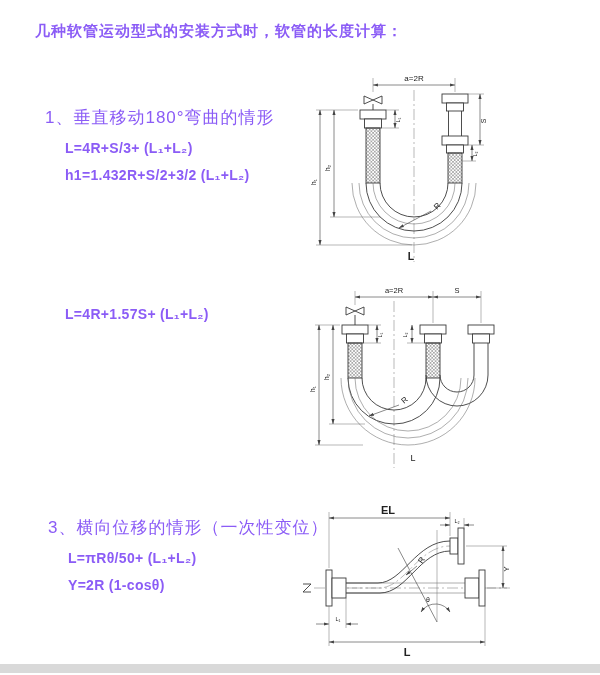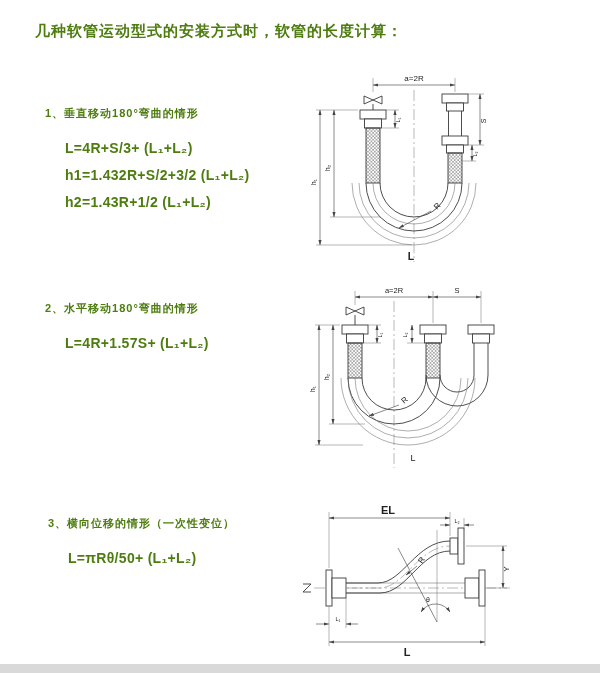--- a/index.html
+++ b/index.html
@@ -1,24 +1,24 @@
 <!DOCTYPE html>
 <html><head>
 <meta charset="utf-8">
 <style>
   html,body{margin:0;padding:0;background:#ffffff;}
   #page{
     position:relative;width:600px;height:675px;background:#ffffff;
-    font-family:"Liberation Sans","DejaVu Sans",sans-serif;color:#4d7c0f;overflow:hidden;
+    font-family:"Liberation Sans","DejaVu Sans",sans-serif;color:#8b5cf6;overflow:hidden;
   }
   .title{
     position:absolute;left:35px;top:22px;font-size:15px;font-weight:700;letter-spacing:1px;
   }
   .section{position:absolute;left:45px;}
-  .section .heading{font-size:11px;font-weight:700;letter-spacing:1px;height:29px;}
+  .section .heading{font-size:17px;font-weight:400;letter-spacing:1px;height:29px;}
   .section .formula{font-size:14px;font-weight:600;line-height:27px;padding-left:20px;letter-spacing:.3px;}
   svg{position:absolute;overflow:visible;}
   svg text{font-family:"Liberation Sans","DejaVu Sans",sans-serif;fill:#222;}
   .thin{stroke:#3a3a3a;stroke-width:.9;fill:none;}
   .ghost{stroke:#6a6a6a;stroke-width:.55;fill:none;}
   .dim{stroke:#4a4a4a;stroke-width:.65;fill:none;}
   .ext{stroke:#6f6f6f;stroke-width:.5;fill:none;}
   .cl{stroke:#8a8a8a;stroke-width:.6;fill:none;stroke-dasharray:11 3 2 3;}
   .fit{fill:#ffffff;stroke:#3a3a3a;stroke-width:.9;}
   .braid{stroke:#3a3a3a;stroke-width:.9;}
@@ -28,31 +28,30 @@
 <body>
 
 <div id="page">
 
   <div class="title">几种软管运动型式的安装方式时，软管的长度计算：</div>
 
   <div class="section" style="top:106px;">
     <div class="heading">1、垂直移动180°弯曲的情形</div>
     <div class="formula">L=4R+S/3+ (L₁+L₂)</div>
     <div class="formula">h1=1.432R+S/2+3/2 (L₁+L₂)</div>
-    <div class="formula">h2=1.43R+1/2 (L₁+L₂)</div>
   </div>
 
   <div class="section" style="top:301px;">
-    <div class="heading">2、水平移动180°弯曲的情形</div>
     <div class="formula">L=4R+1.57S+ (L₁+L₂)</div>
   </div>
 
   <div class="section" style="top:516px;left:48px;">
     <div class="heading">3、横向位移的情形（一次性变位）</div>
     <div class="formula">L=πRθ/50+ (L₁+L₂)</div>
+    <div class="formula">Y=2R (1-cosθ)</div>
   </div>
 
   <svg style="left:300px;top:70px;" width="290" height="195" viewBox="0 0 290 195">
     <defs>
       <pattern id="crossA" width="3.4" height="3.4" patternUnits="userSpaceOnUse">
         <path d="M0,0 L3.4,3.4 M3.4,0 L0,3.4" stroke="#6a6a6a" stroke-width="0.5"></path>
       </pattern>
       <marker id="d1a" viewBox="0 0 10 10" refX="9.5" refY="5" markerWidth="8" markerHeight="8" orient="auto-start-reverse">
         <path d="M0,2 L10,5 L0,8 z" fill="#444"></path>
       </marker>

